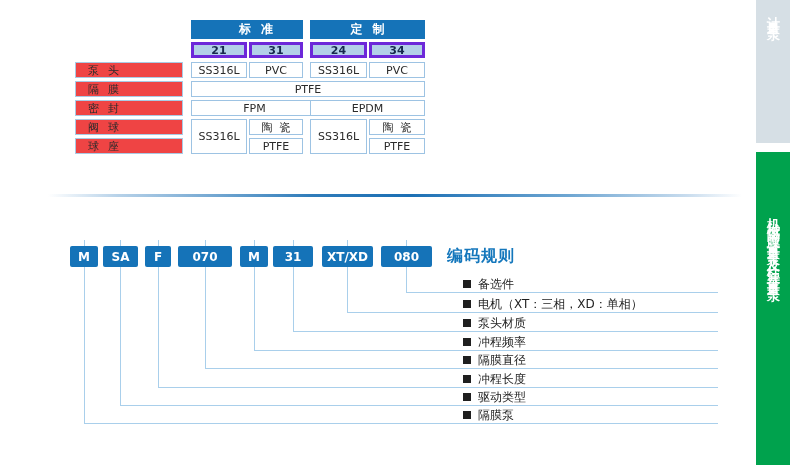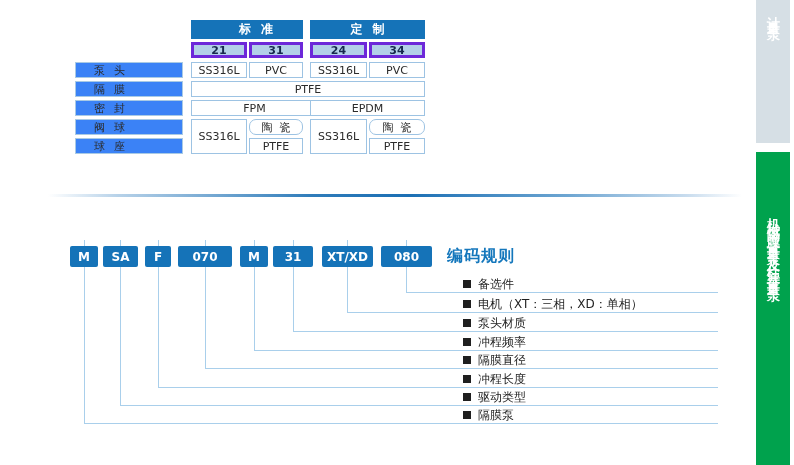--- a/index.html
+++ b/index.html
@@ -13,30 +13,30 @@
     background:#1573b8; color:#ffffff; font-weight:bold; font-size:12px;
     letter-spacing:10px; text-indent:10px;
     display:flex; align-items:center; justify-content:center; height:19px; top:20px;
   }
   .chead {
     background:#b3d0e8; border:3px solid #6d28d9; color:#16294d; font-weight:bold;
     font-size:11px; display:flex; align-items:center; justify-content:center;
     height:16px; top:42px;
   }
   .rowlabel {
-    background:#3b82f6; border:1px solid #a9cae4; color:#2b2b2b; font-size:11px;
-    letter-spacing:9px; display:flex; align-items:center; padding-left:18px;
+    background:#ef4444; border:1px solid #a9cae4; color:#2b2b2b; font-size:11px;
+    letter-spacing:9px; display:flex; align-items:center; padding-left:12px;
     left:75px; width:108px; height:16px;
   }
   .cell {
     background:#ffffff; border:1px solid #9dc3e3; color:#2b2b2b; font-size:11px;
     display:flex; align-items:center; justify-content:center; height:16px;
   }
   .cell.tall { height:35px; }
-  .cell.zh { letter-spacing:7px; text-indent:7px;border-radius:7px; }
+  .cell.zh { letter-spacing:7px; text-indent:7px; }
 
   
   .divider {
     left:48px; top:194px; width:694px; height:3px;
     background:linear-gradient(90deg,
       rgba(222,234,245,0) 0%, #b7d2e9 10%, #2f7cba 38%, #1b6fb4 52%,
       #6ea6d2 75%, #c8dcee 92%, rgba(255,255,255,0) 100%);
   }
 
   

